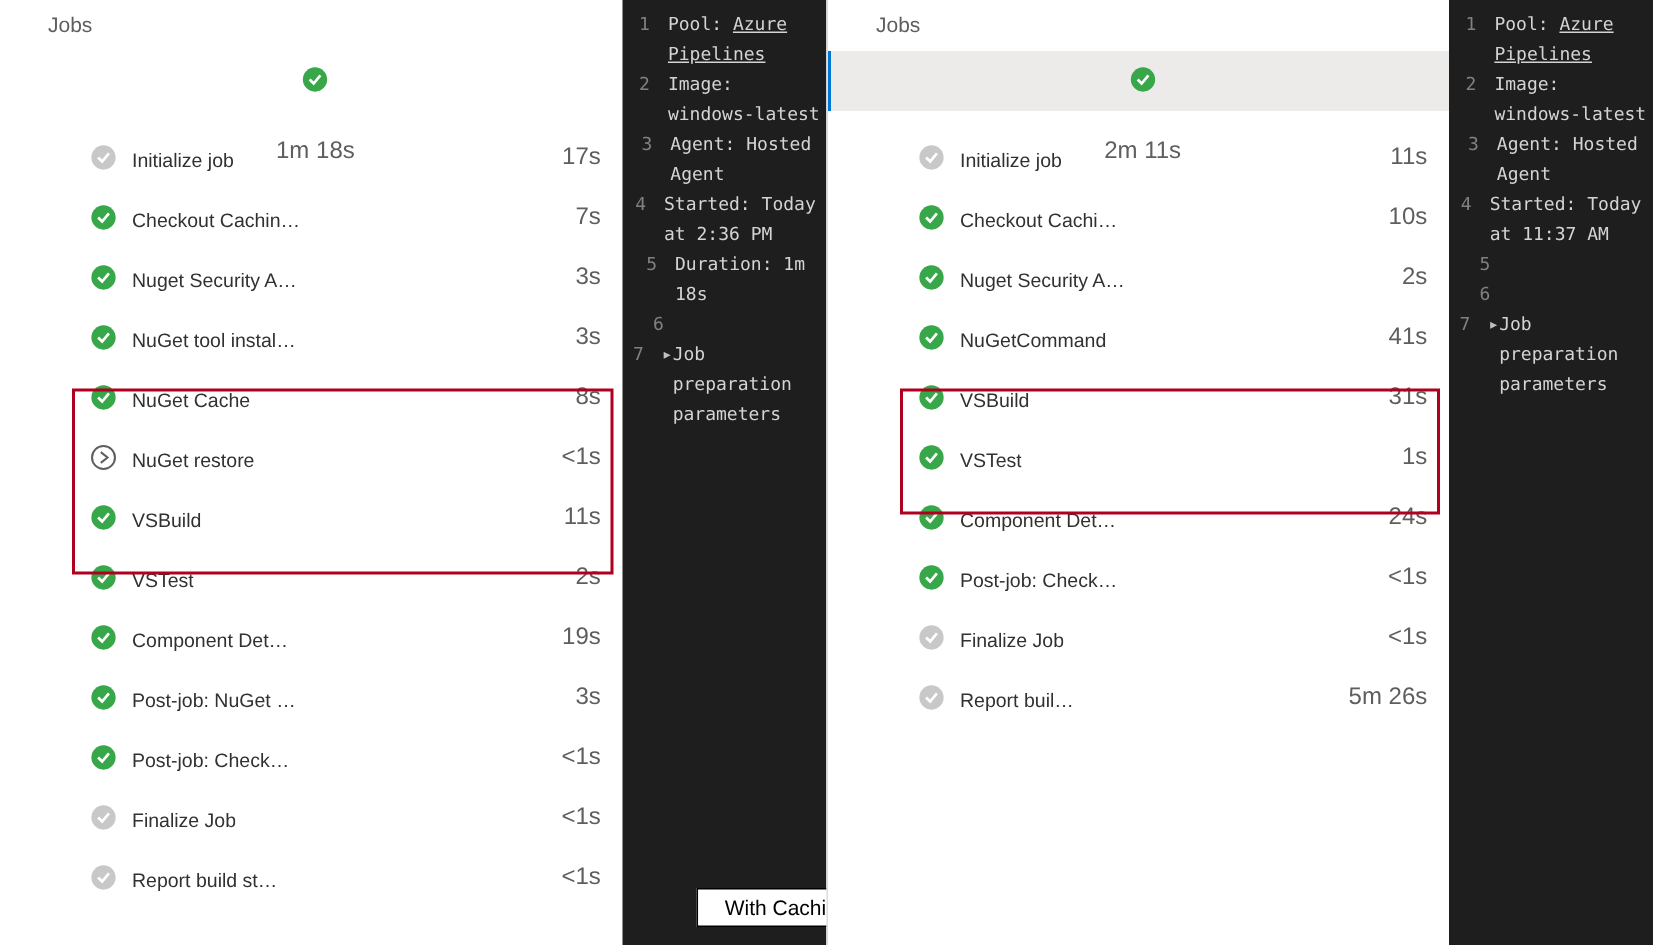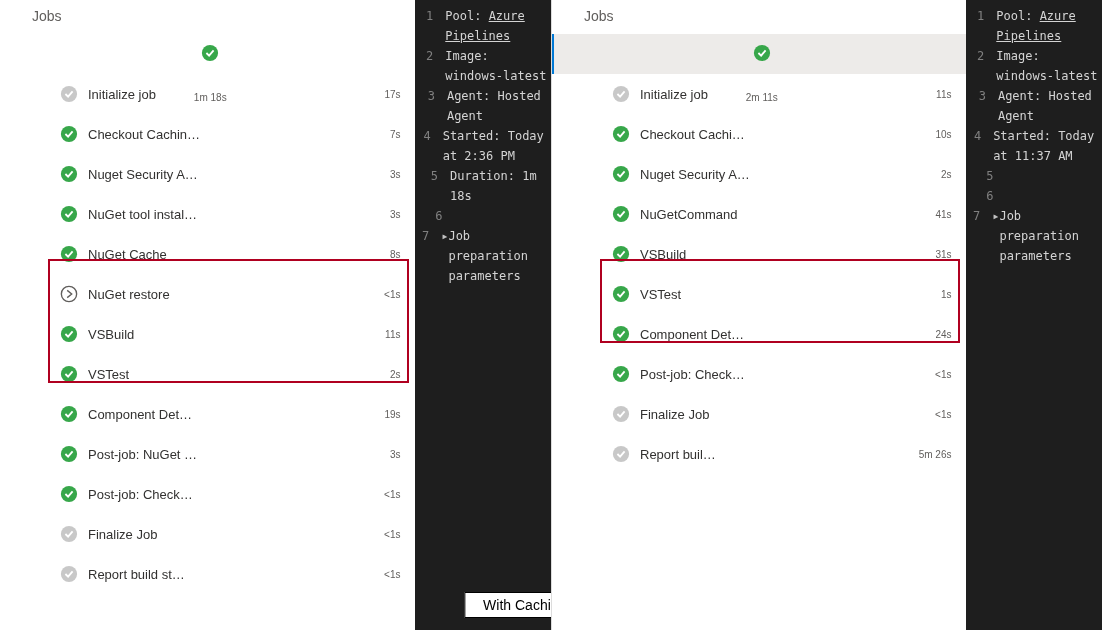--- a/index.html
+++ b/index.html
@@ -46,25 +46,26 @@
       flex-direction: column;
     }
     .job-row.selected {
       background: #edebe9;
       border-left: 2px solid #0078d4;
       padding-left: 18px;
     }
     .step-row {
       padding-left: 60px;
       gap: 10px;
+      align-items: flex-end;
     }
     .spacer { flex: 1; }
     .duration {
       color: #605e5c;
-      font-size: 10px;
+      font-size: 16px;
     }
     .name {
       white-space: nowrap;
       overflow: hidden;
       text-overflow: ellipsis;
       max-width: 140px;
     }
 
     
     .icon-chevron {

